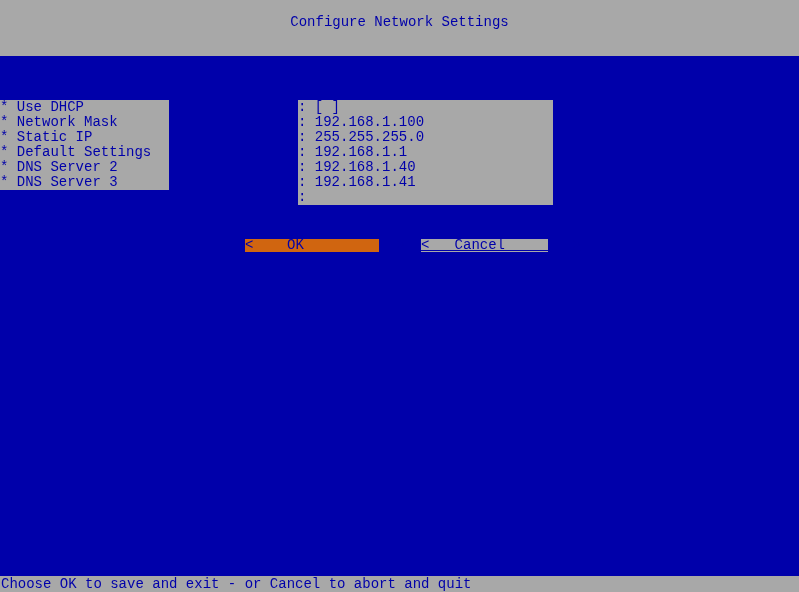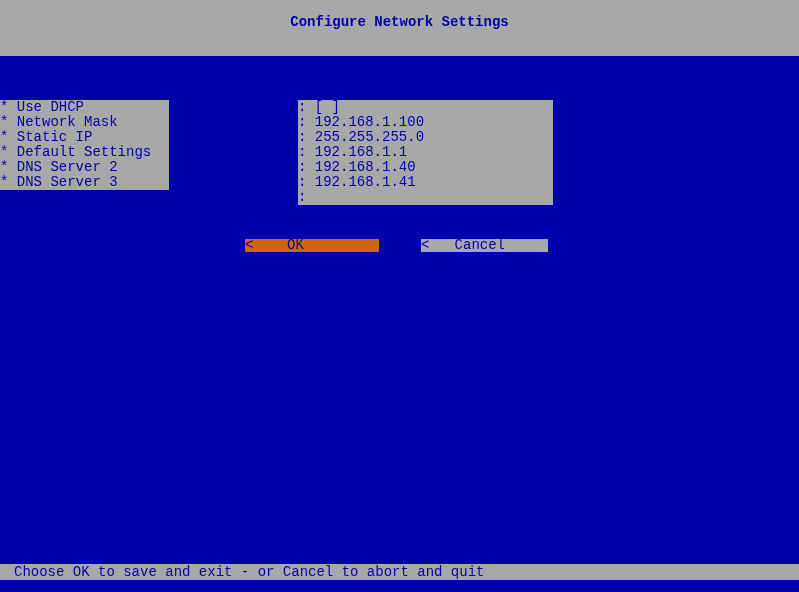--- a/index.html
+++ b/index.html
@@ -16,21 +16,21 @@
       width: 100%;
       height: 56px;
       background: #a8a8a8;
       display: flex;
       align-items: start;
       justify-content: center;
       padding-top: 14px;
     }
     .titlebar-text {
       color: #0000aa;
-      font-weight: bold;
+      font-weight: normal;
     }
     .labels-col {
       position: absolute;
       left: 0px;
       top: 100px;
       background: #a8a8a8;
       color: #0000aa;
       line-height: 15px;
     }
     .labels-col .row {
@@ -69,31 +69,32 @@
       left: 245px;
       width: 134px;
       background: #d06510;
       color: #0000aa;
     }
     .btn-cancel {
       left: 421px;
       width: 127px;
       background: #a8a8a8;
       color: #0000aa;
+      text-decoration: underline;
     }
     .statusbar {
       position: absolute;
-      bottom: 12px;
+      bottom: 0;
       left: 0;
       width: 100%;
       height: 16px;
       background: #a8a8a8;
       color: #0000aa;
       line-height: 16px;
-      padding-left: 14px;
+      padding-left: 1px;
       white-space: pre;
     }
   </style>
 </head>
 <body>
 
 <div class="titlebar">
   <span class="titlebar-text">Configure Network Settings</span>
 </div>
 

